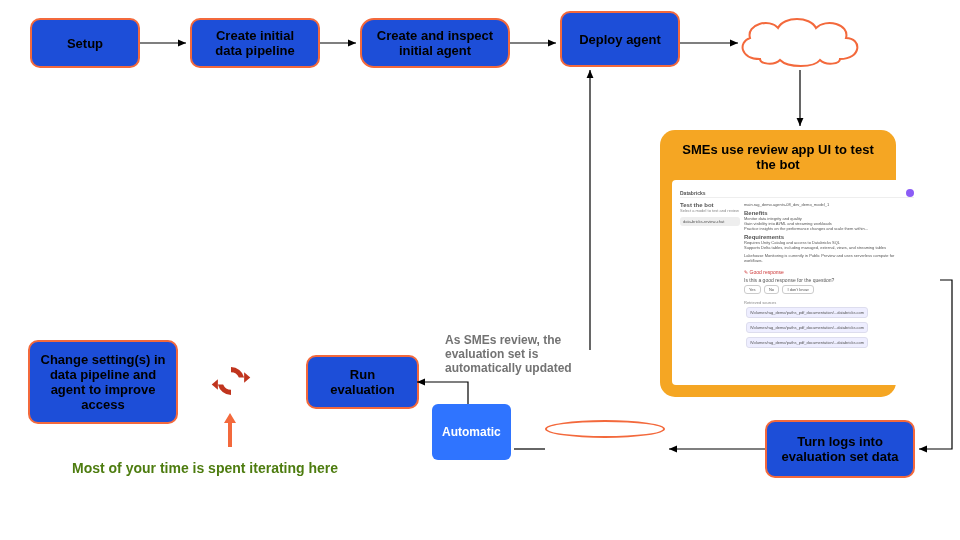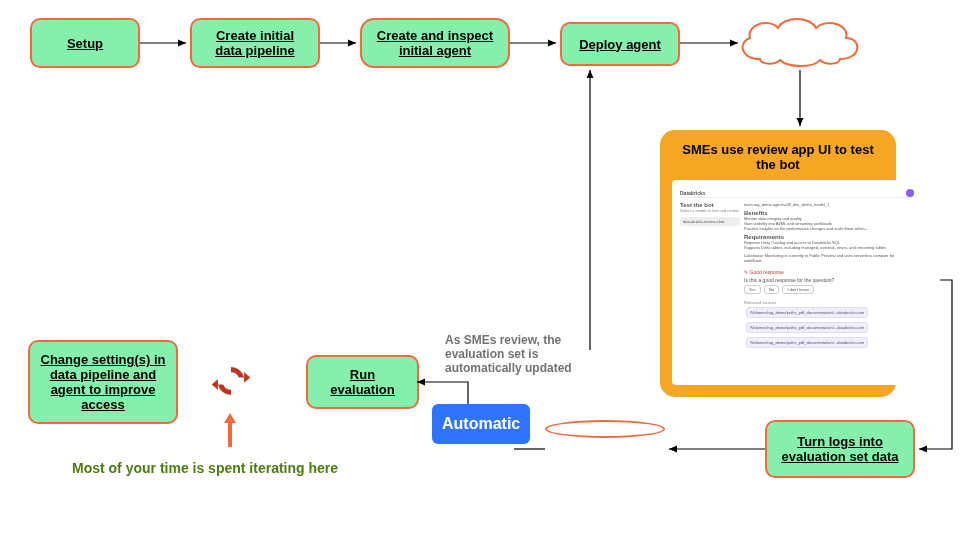--- a/index.html
+++ b/index.html
@@ -9,30 +9,29 @@
     background: #fff;
     width: 960px;
     height: 540px;
     position: relative;
     overflow: hidden;
   }
   .node {
     position: absolute;
     border: 2px solid #f3693c;
     border-radius: 10px;
-    background: #86efac;
+    background: #1d4ed8;
     display: flex;
     align-items: center;
     justify-content: center;
     text-align: center;
     font-size: 13px;
     font-weight: 700;
     color: #000;
     padding: 6px 10px;
-    text-decoration: underline;
   }
   .cloud {
     position: absolute;
     font-size: 13px;
     font-weight: 700;
     color: #000;
     text-align: center;
     width: 140px;
   }
   .cloud svg { position: absolute; top: 0; left: 0; }
@@ -91,23 +90,23 @@
   .mock-side { width: 60px; }
   .mock-main { flex: 1; }
   .mock-btn { display:inline-block; border:1px solid #ccc; border-radius:3px; padding:1px 4px; margin:2px 2px 0 0; font-size:4px;}
   .mock-chip { display:inline-block; background:#eef; border:1px solid #dde; border-radius:3px; padding:2px 3px; margin:2px; font-size:4px;}
   .mock-sidebox { background:#eee; border-radius:3px; padding:2px 3px; font-size:4px; margin-top:4px;}
   .tag {
     position: absolute;
     background: #2f74ff;
     color: #fff;
     font-weight: 700;
-    font-size: 16px;
+    font-size: 12px;
     border-radius: 6px;
-    padding: 11px 10px;
+    padding: 21px 10px;
   }
   .note {
     position: absolute;
     font-size: 12px;
     font-weight: 600;
     color: #737373;
     width: 170px;
   }
   .caption {
     position: absolute;
@@ -136,21 +135,21 @@
 
 <div class="node" style="left:30px; top:18px; width:110px; height:50px;">
   <span>Setup</span>
 </div>
 <div class="node" style="left:190px; top:18px; width:130px; height:50px;">
   <span>Create initial data pipeline</span>
 </div>
 <div class="node" style="left:360px; top:18px; width:150px; height:50px;border-radius:14px;">
   <span>Create and inspect initial agent</span>
 </div>
-<div class="node" style="left:560px; top:22px; width:120px; height:44px;">
+<div class="node" style="left:560px; top:11px; width:120px; height:56px;">
   <span>Deploy agent</span>
 </div>
 
 <div class="cloud" style="left:730px; top:14px; height:56px;">
   <svg width="140" height="56" viewBox="0 0 140 56">
     <path d="M30,45 C10,45 8,28 20,24 C16,10 40,4 48,14 C54,2 80,2 86,14 C96,4 120,10 116,24 C132,24 132,45 110,45 C110,50 96,52 90,46 C84,54 58,54 50,46 C44,52 30,50 30,45 Z" fill="#fff" stroke="#f3693c" stroke-width="2"></path>
   </svg>
 </div>
 
 <div class="panel" style="left:660px; top:130px; width:236px;border-radius:15px;">

